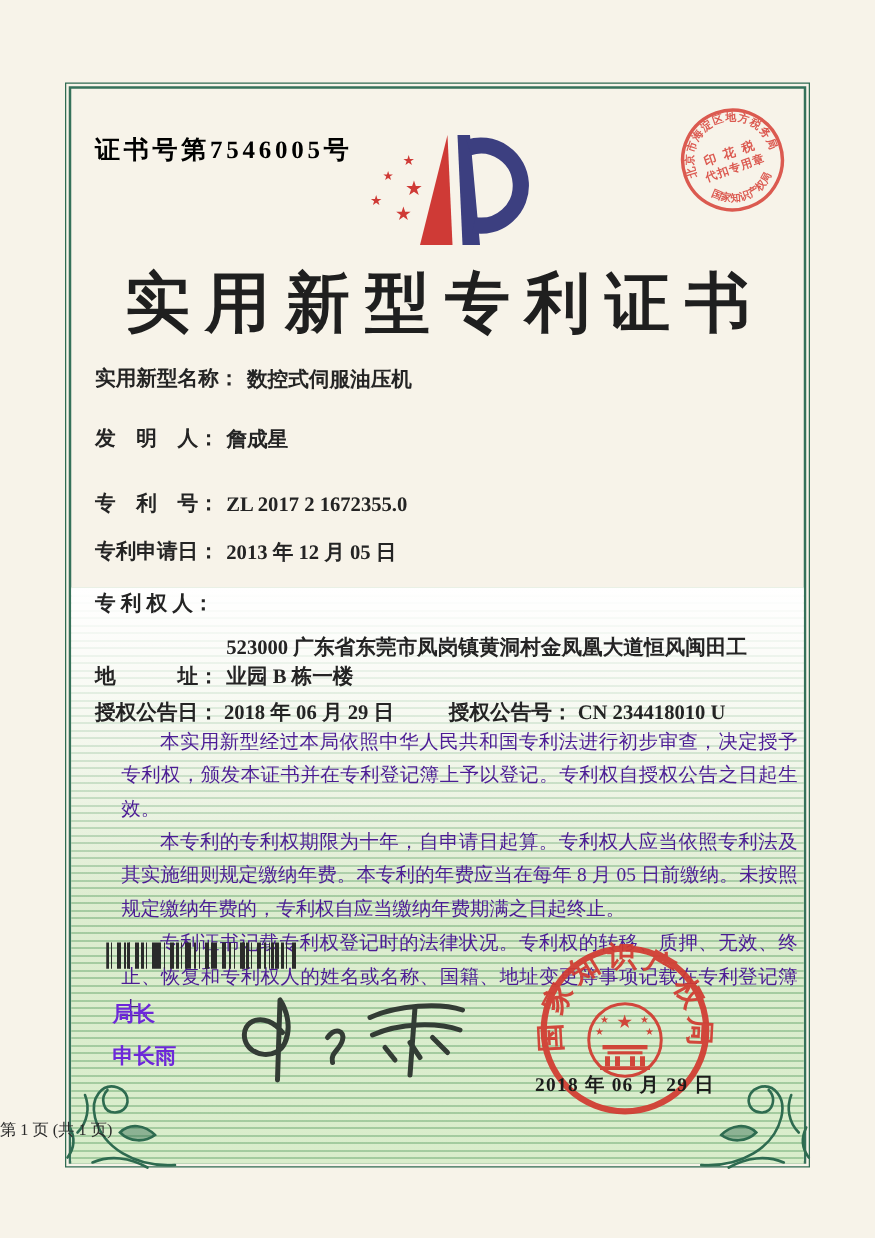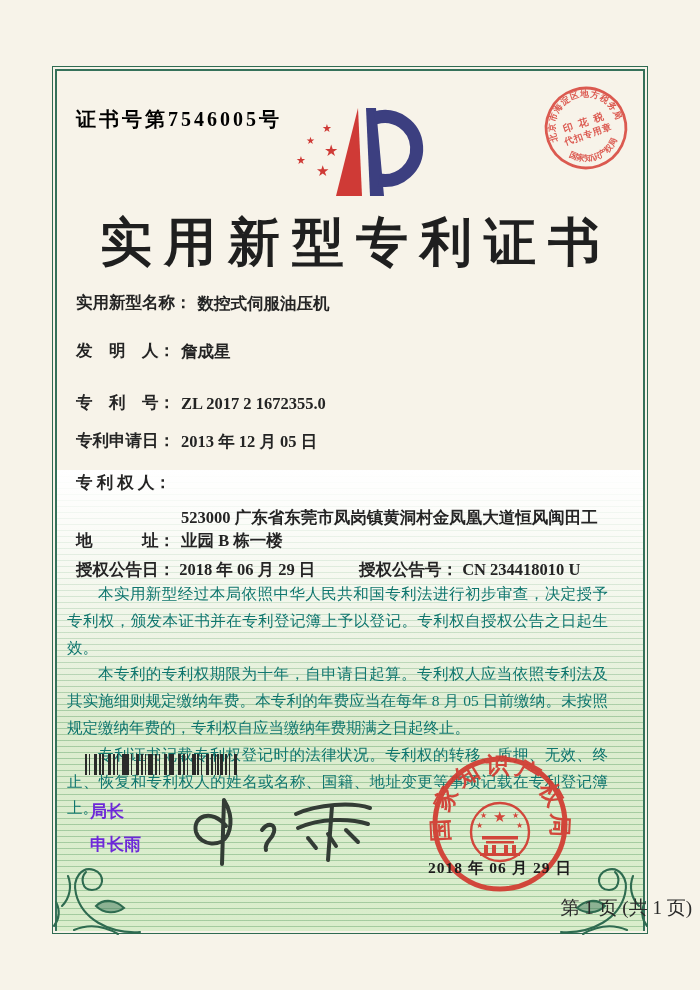--- a/index.html
+++ b/index.html
@@ -52,22 +52,22 @@
   .frow { position:absolute; left:0; display:flex; }
   .frow .lbl { display:inline-block; white-space:pre; }
   .frow .val { display:inline-block; margin-left:6px; max-width:428px; line-height:23px; }
   .r1 { top:2px; }  .r2 { top:50px;text-align:center; } .r3 { top:102px;text-align:center; }
   .r4 { top:140px; } .r5 { top:182px;gap:13px; } .r6 { top:216px;align-items:flex-end; }
   .grant-row { position:absolute; top:269px; left:0; width:552px; }
   .grant-right { position:absolute; left:283px; top:0; white-space:nowrap; }
 
   
   .body-text {
-    position:absolute; left:67px; top:581px; width:541px; z-index:2;
-    font-size:15.5px; line-height:26.8px; color:#0f766e;
+    position:absolute; left:97px; top:581px; width:541px; z-index:2;
+    font-size:15.5px; line-height:26.8px; color:#4c1d95;
     text-align:justify;
   }
   .body-text p { text-indent:2em; }
 
   
   .barcode {
     position:absolute; left:85px; top:754px; width:152px; height:21px; z-index:2;
     background-image:
       repeating-linear-gradient(90deg,#2a2a2a 0 2px, transparent 2px 4px, #2a2a2a 4px 5px, transparent 5px 9px, #2a2a2a 9px 12px, transparent 12px 14px),
       repeating-linear-gradient(90deg, transparent 0 17px, #2a2a2a 17px 19px, transparent 19px 23px);
@@ -77,21 +77,21 @@
   .signature { position:absolute; left:180px; top:782px; z-index:3; }
 
   .seal { position:absolute; left:420px; top:744px; z-index:2; opacity:.93; }
   .seal-date {
     position:absolute; left:416px; top:858px; width:168px; z-index:3;
     text-align:center; font-size:15.5px; font-weight:600; color:#1c1c1c;
     letter-spacing:1px;
   }
   .footer {
     position:absolute; left:0; top:895px; width:692px; z-index:2;
-    text-align:right; font-size:19px; color:#2b2b2b;
+    text-align:left; font-size:13px; color:#2b2b2b;
   }
 
   
   .tax-stamp { position:absolute; left:534px; top:76px; z-index:3;
     transform:rotate(-19deg); opacity:.88; }
 </style>
 </head>
 <body>
 
 <div class="frame">

